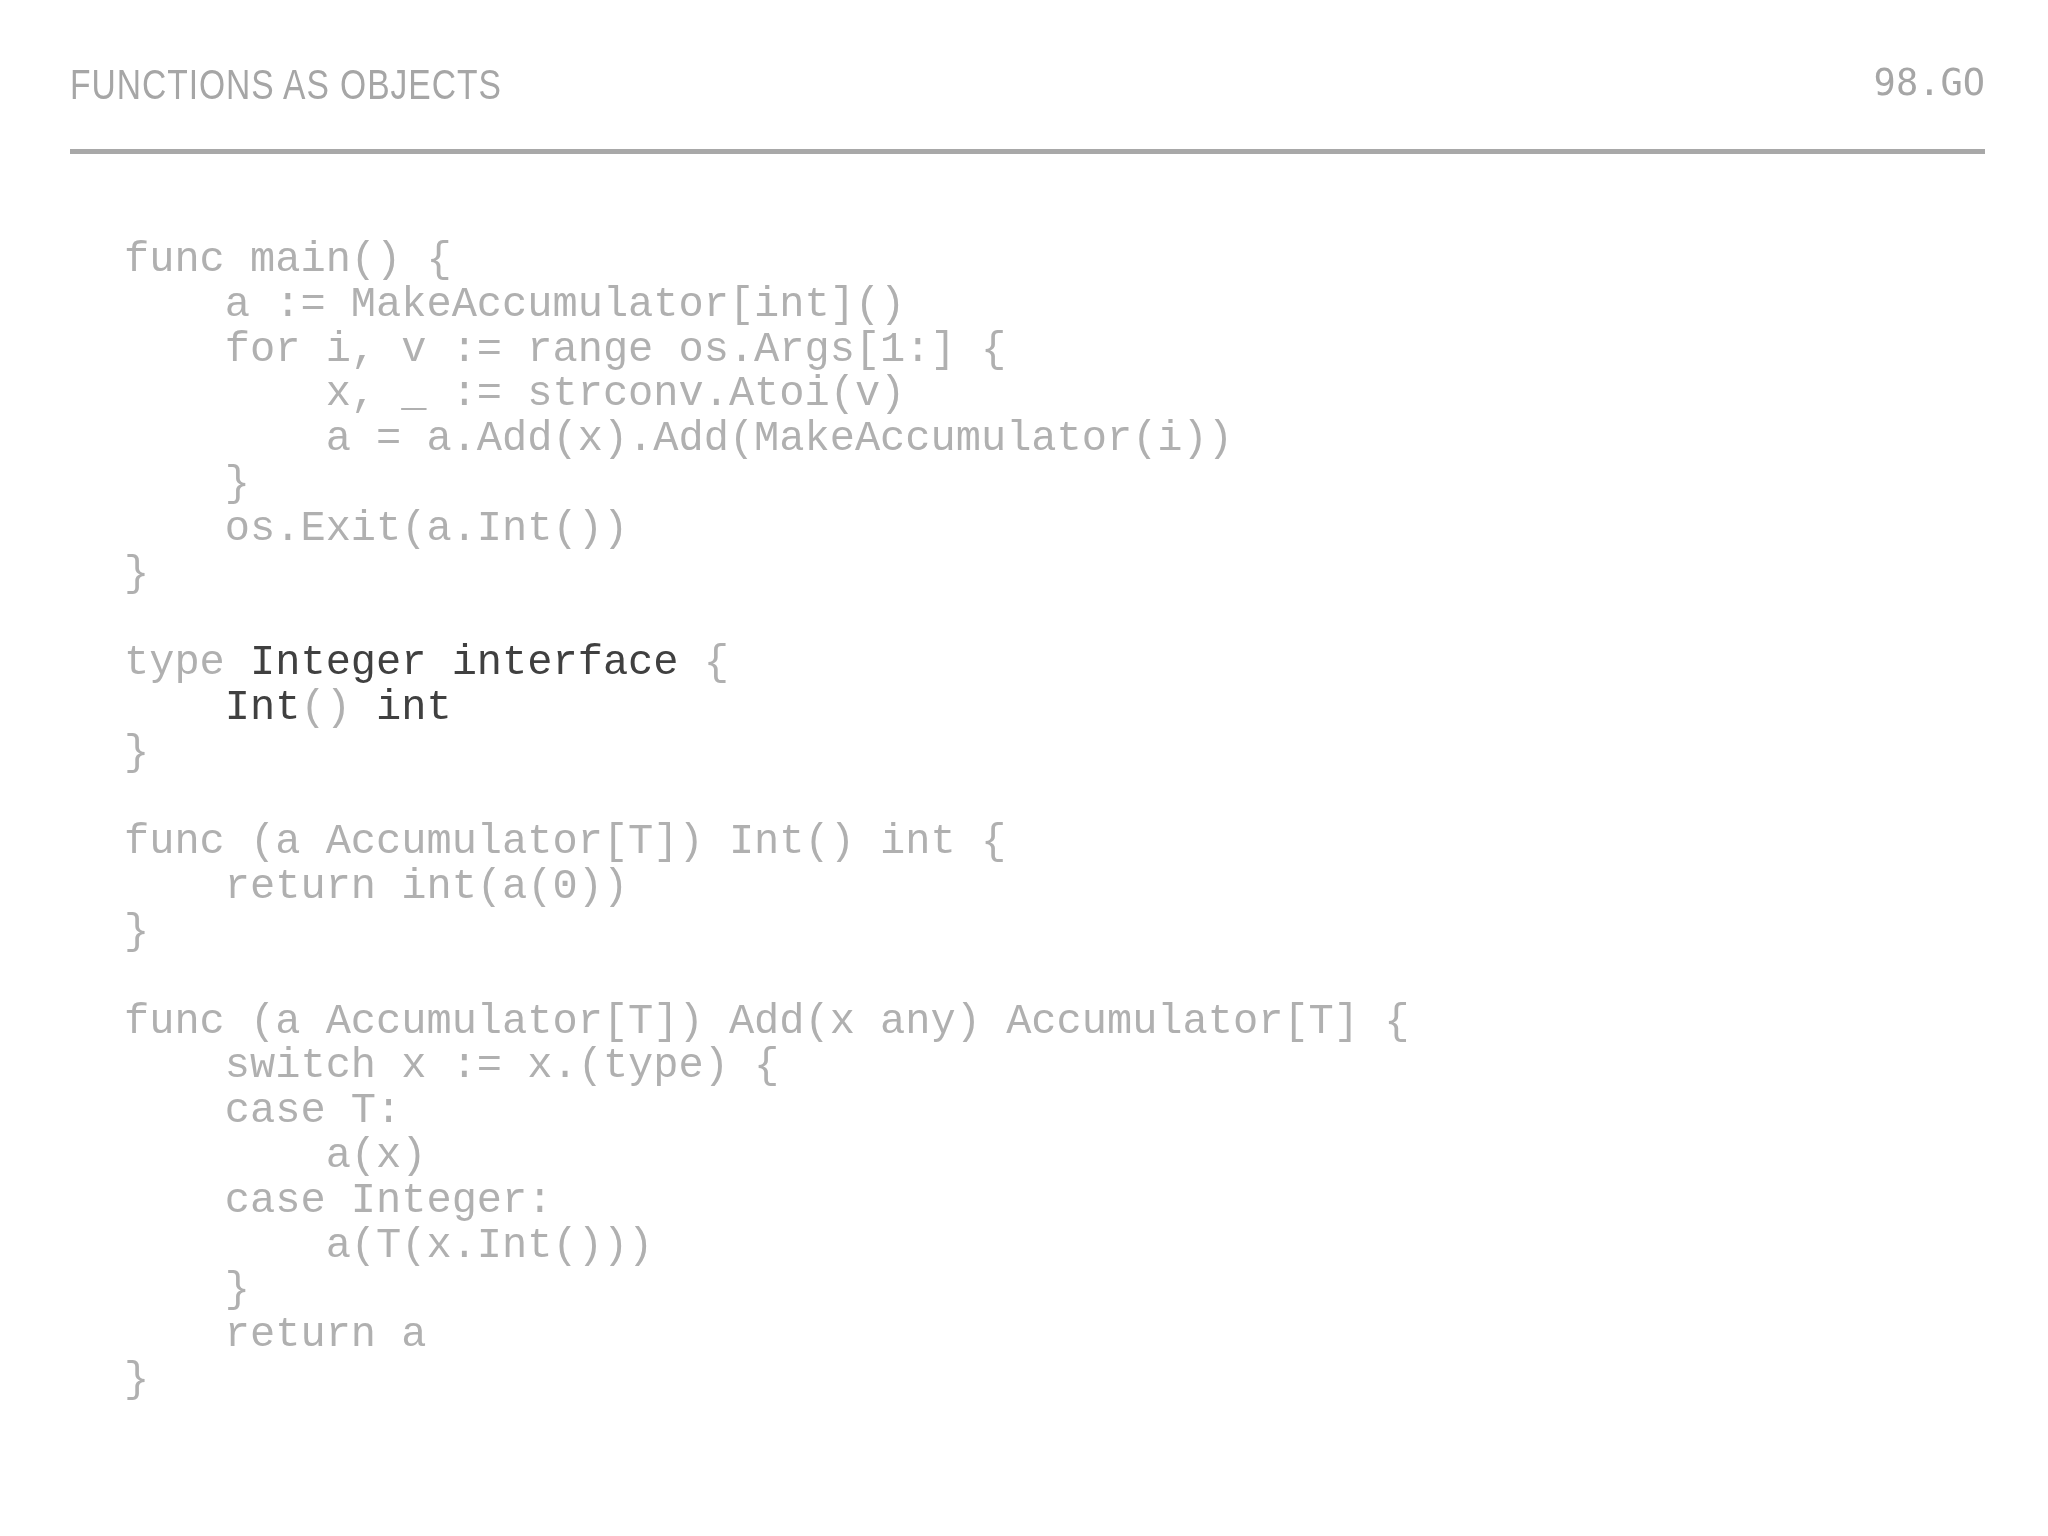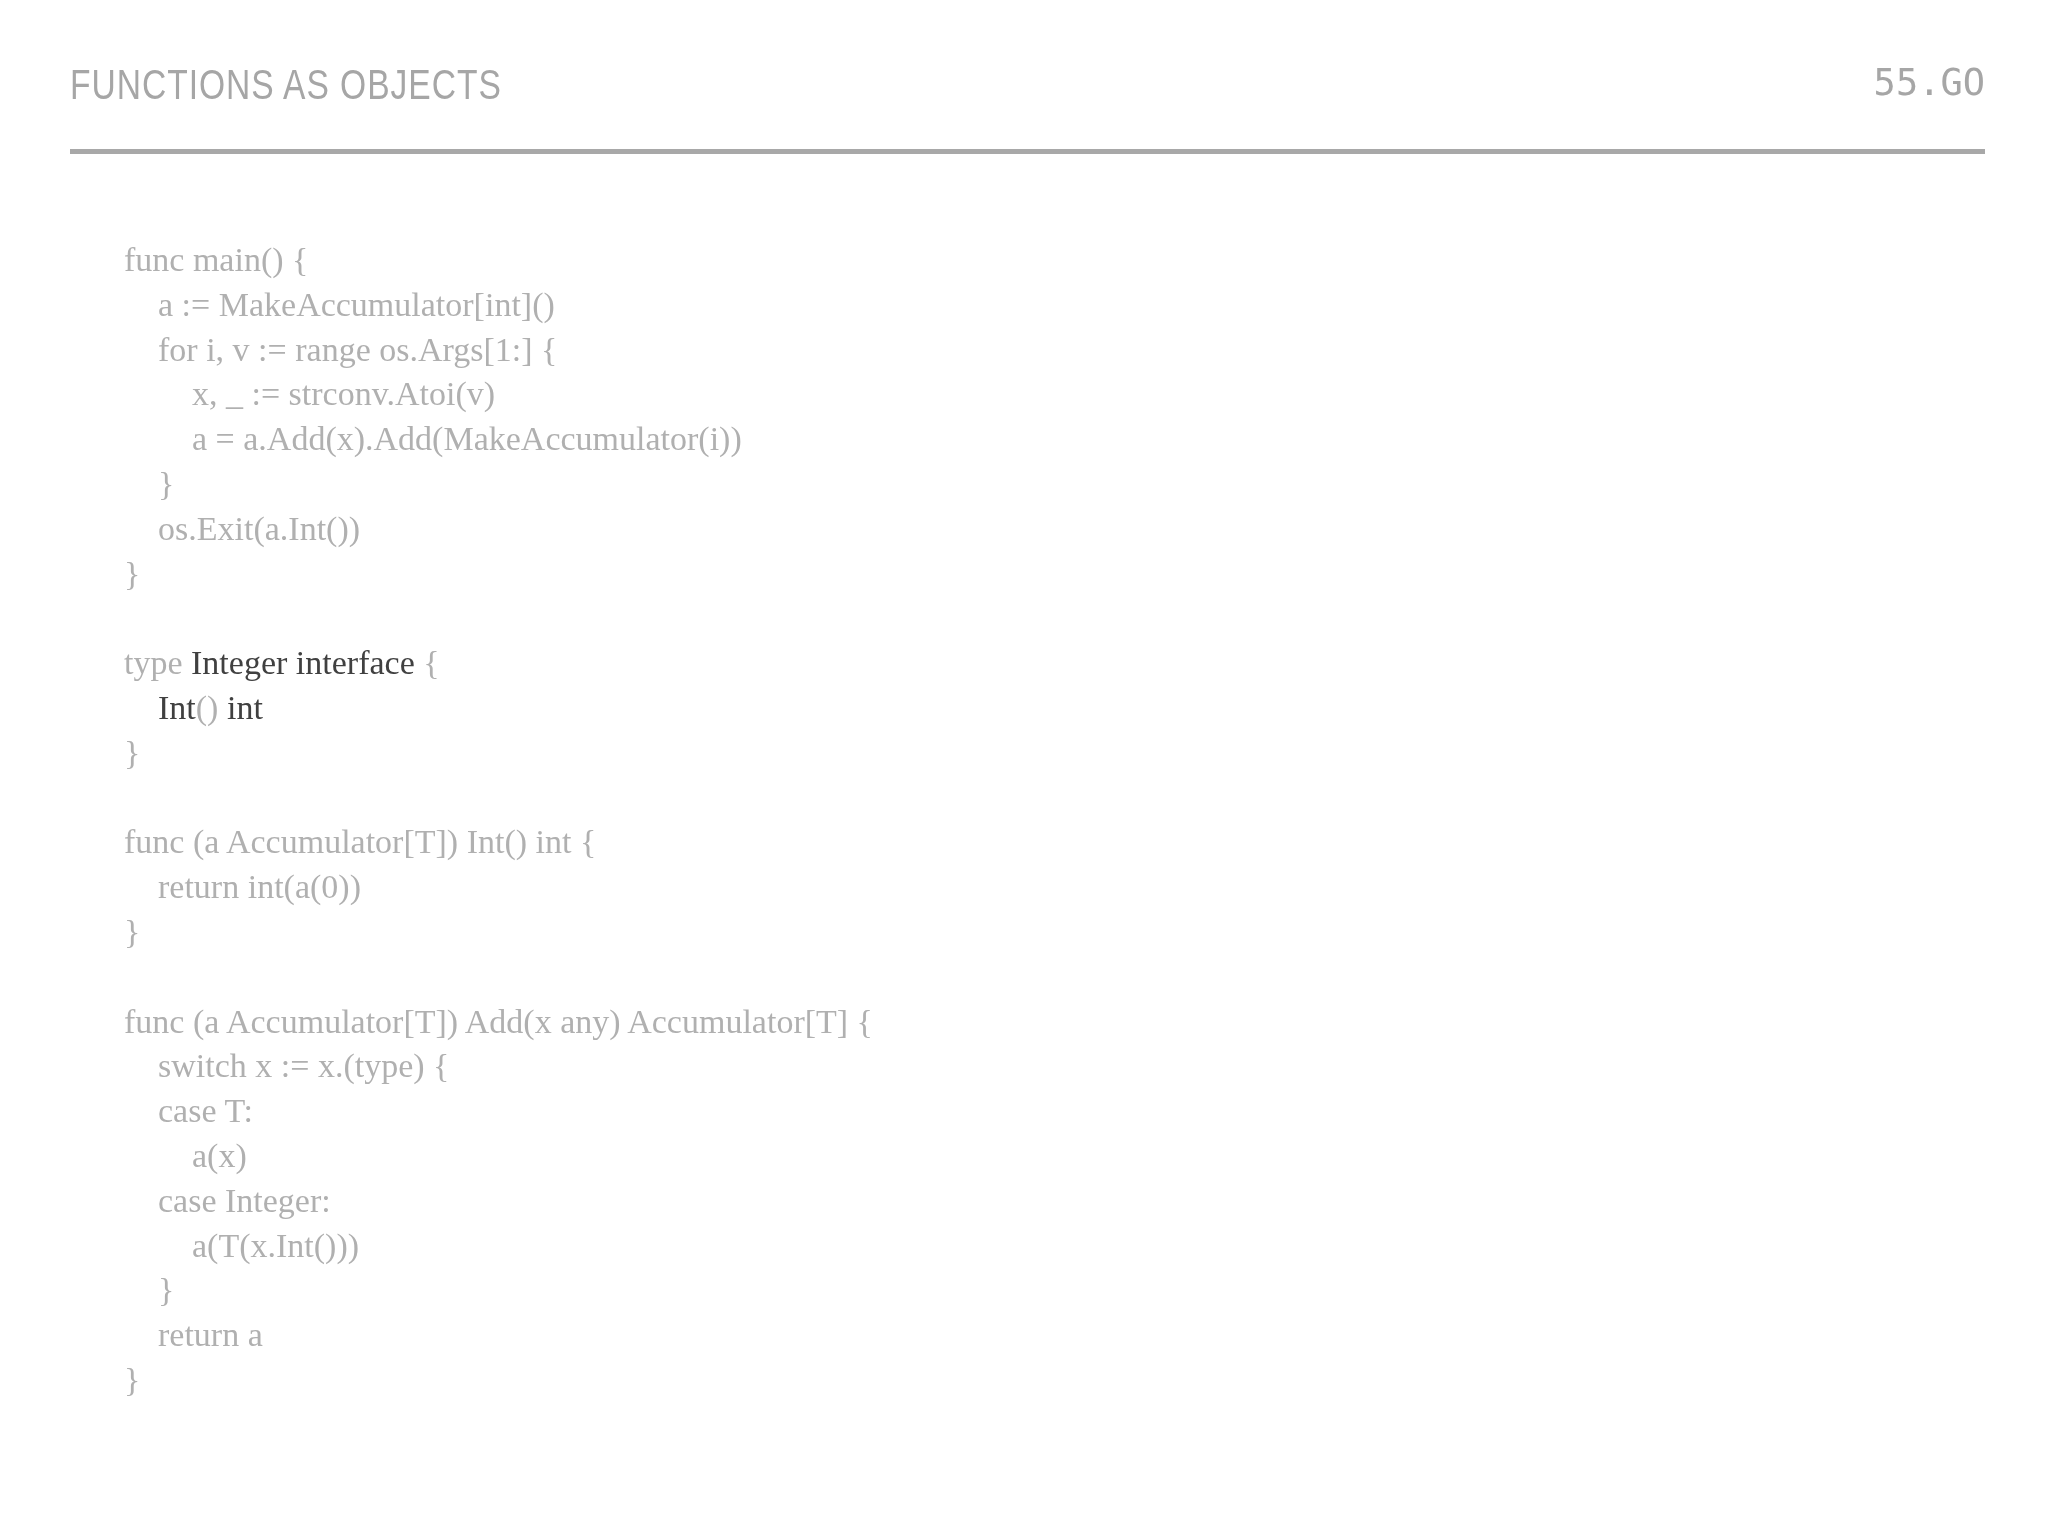--- a/index.html
+++ b/index.html
@@ -63,22 +63,22 @@
     width: 1915px;
     height: 5px;
     background: #a8a8a8;
   }
 
   
   .code-block {
     position: absolute;
     left: 124px;
     top: 238px;
-    font-family: Liberation Serif, serif;
-    font-size: 34px;
+    font-family: Liberation Mono, monospace;
+    font-size: 42px;
     line-height: 44.8px;
     color: #b0b0b0;
     white-space: pre;
     letter-spacing: 0px;
     font-weight: 400;
   }
 
   .code-line {
     white-space: pre;
     min-height: 44.8px;
@@ -96,20 +96,20 @@
     color: #b0b0b0;
   }
 </style>
 </head>
 <body>
 
 <div class="slide">
 
   <div class="slide-header">
     <div class="slide-title">FUNCTIONS AS OBJECTS</div>
-    <div class="slide-pagenum">55.GO</div>
+    <div class="slide-pagenum">98.GO</div>
   </div>
 
   <div class="header-rule"></div>
 
   <div class="code-block"><div class="code-line"><span class="tok-dim">func main() {</span></div><div class="code-line"><span class="tok-dim">    a := MakeAccumulator[int]()</span></div><div class="code-line"><span class="tok-dim">    for i, v := range os.Args[1:] {</span></div><div class="code-line"><span class="tok-dim">        x, _ := strconv.Atoi(v)</span></div><div class="code-line"><span class="tok-dim">        a = a.Add(x).Add(MakeAccumulator(i))</span></div><div class="code-line"><span class="tok-dim">    }</span></div><div class="code-line"><span class="tok-dim">    os.Exit(a.Int())</span></div><div class="code-line"><span class="tok-dim">}</span></div><div class="code-line blank">&nbsp;</div><div class="code-line"><span class="tok-dim">type </span><span class="tok-em">Integer interface</span><span class="tok-dim"> {</span></div><div class="code-line"><span class="tok-dim">    </span><span class="tok-em">Int</span><span class="tok-dim">()</span><span class="tok-em"> int</span></div><div class="code-line"><span class="tok-dim">}</span></div><div class="code-line blank">&nbsp;</div><div class="code-line"><span class="tok-dim">func (a Accumulator[T]) Int() int {</span></div><div class="code-line"><span class="tok-dim">    return int(a(0))</span></div><div class="code-line"><span class="tok-dim">}</span></div><div class="code-line blank">&nbsp;</div><div class="code-line"><span class="tok-dim">func (a Accumulator[T]) Add(x any) Accumulator[T] {</span></div><div class="code-line"><span class="tok-dim">    switch x := x.(type) {</span></div><div class="code-line"><span class="tok-dim">    case T:</span></div><div class="code-line"><span class="tok-dim">        a(x)</span></div><div class="code-line"><span class="tok-dim">    case Integer:</span></div><div class="code-line"><span class="tok-dim">        a(T(x.Int()))</span></div><div class="code-line"><span class="tok-dim">    }</span></div><div class="code-line"><span class="tok-dim">    return a</span></div><div class="code-line"><span class="tok-dim">}</span></div></div>
 
 </div>
 
 </body></html>

